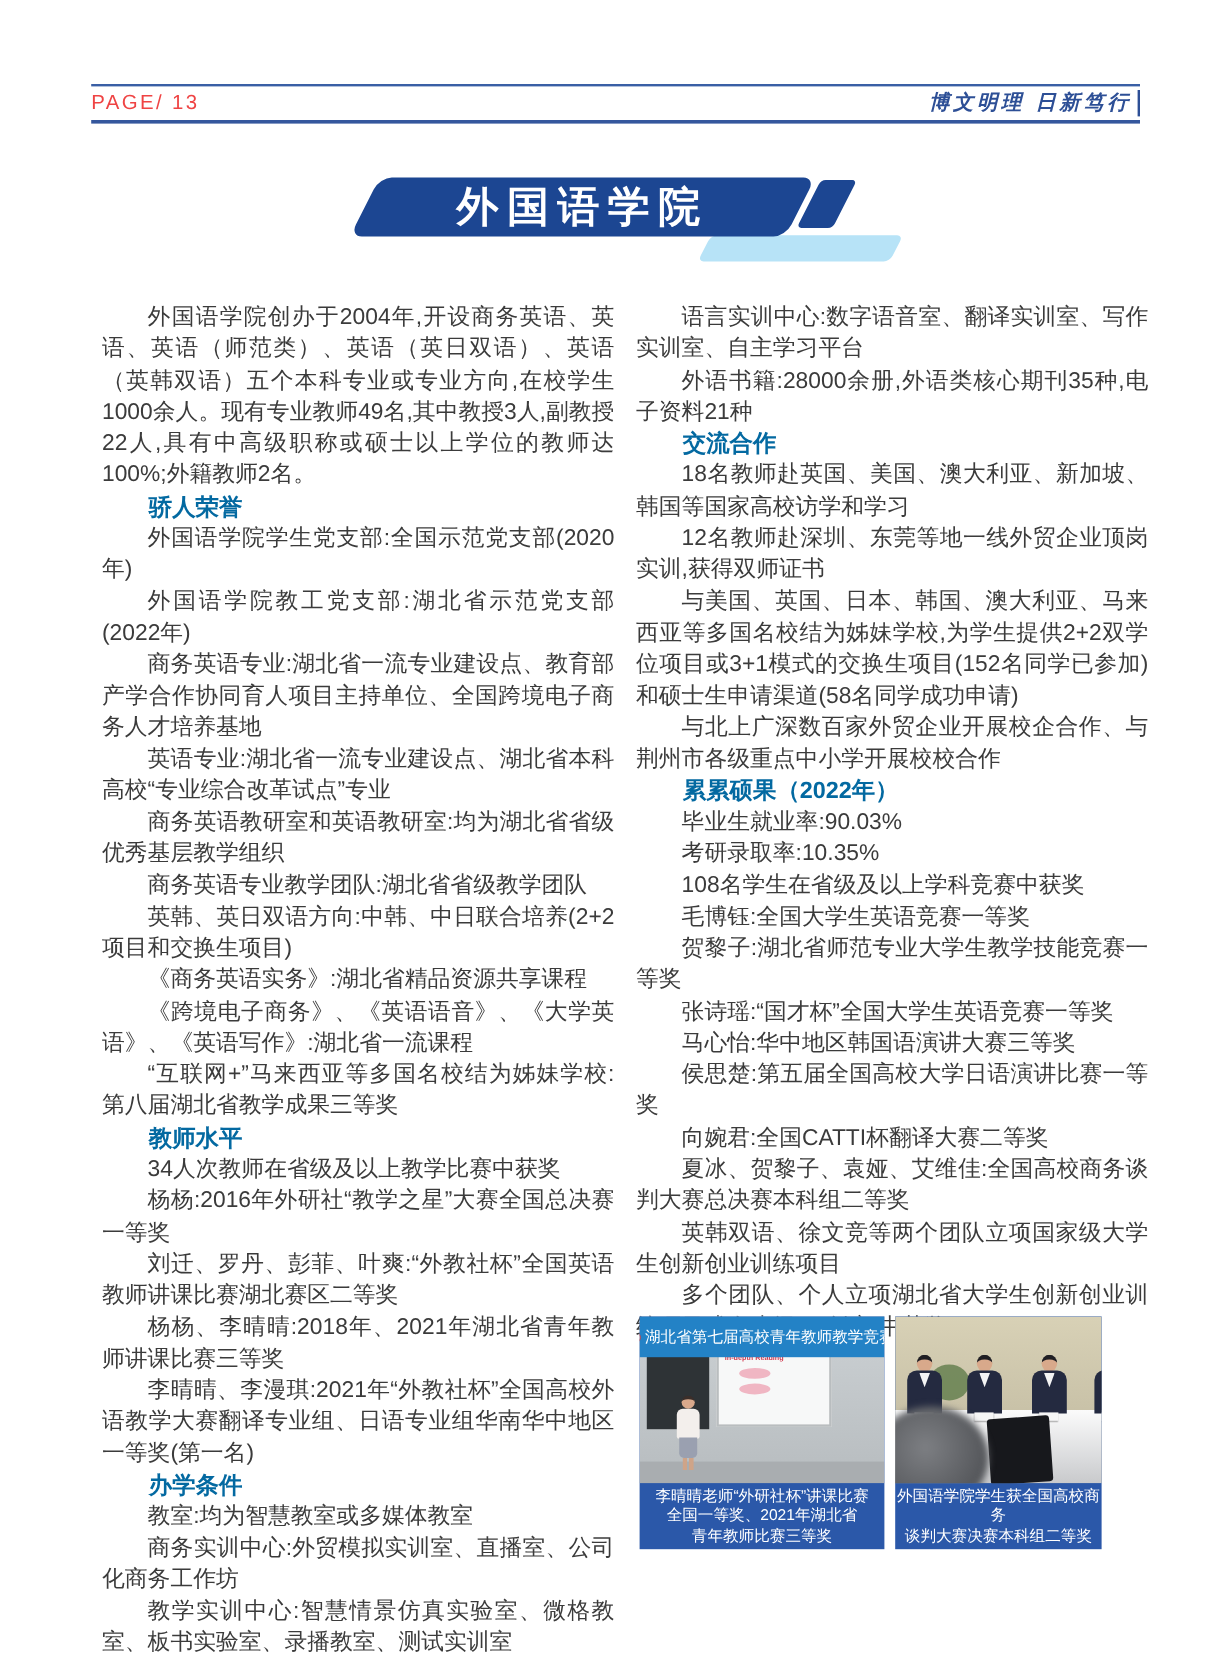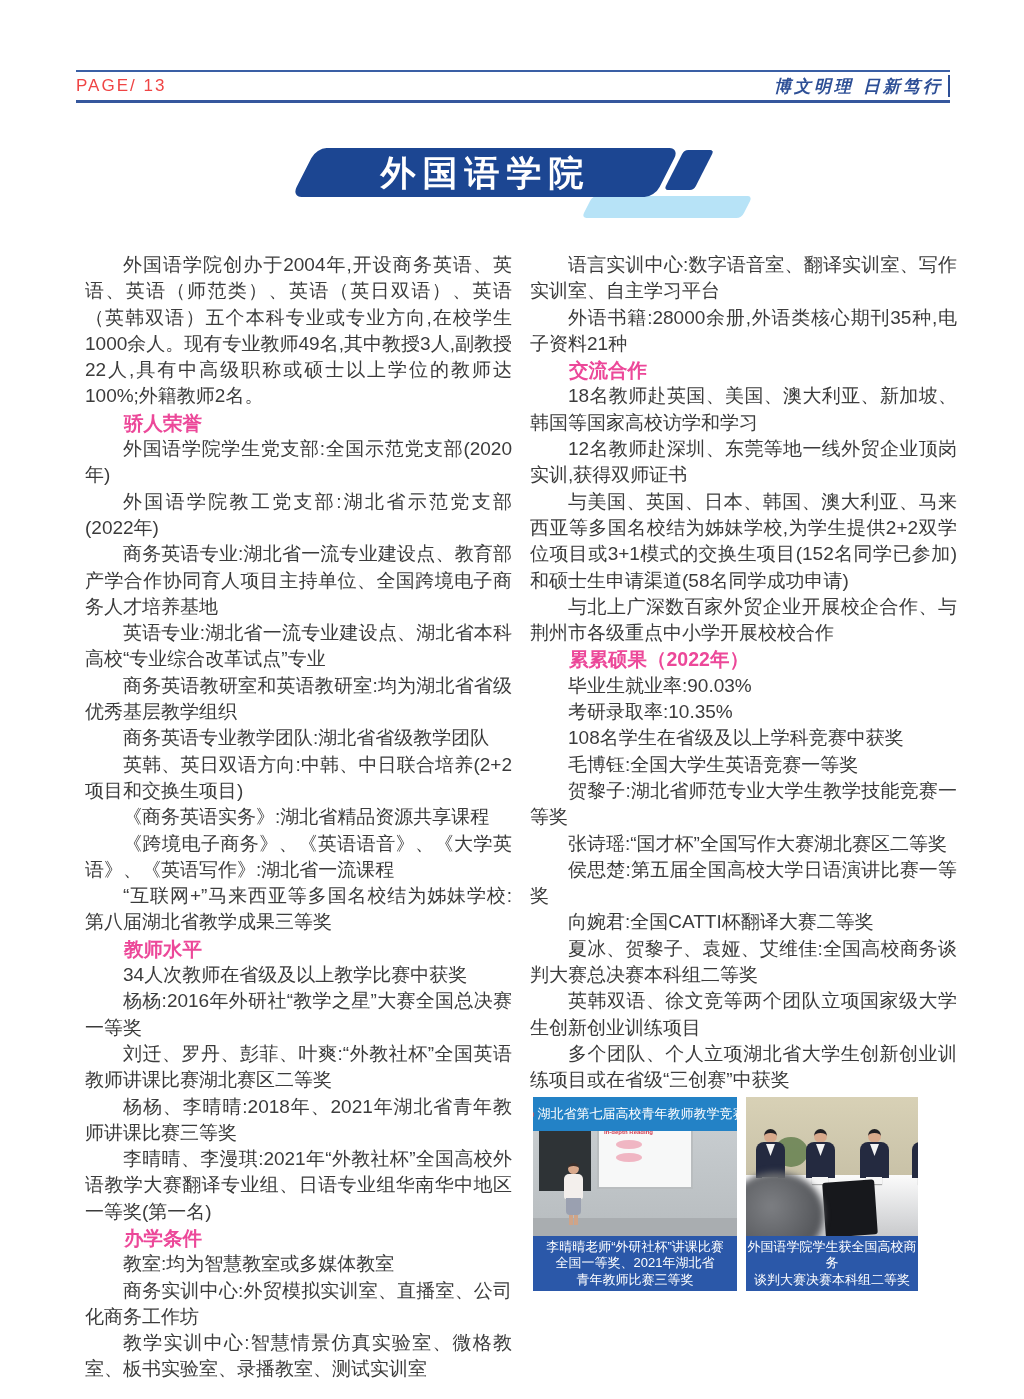--- a/index.html
+++ b/index.html
@@ -40,21 +40,21 @@
   }
   
   .cols{
     position:absolute;left:85px;top:252px;width:872px;
     display:flex;gap:18px;
   }
   .col{width:427px;font-size:19px;line-height:26.3px;color:#3b3b3b;
     text-align:justify;}
   .para{margin:0;text-indent:2em;}
   .sec-heading{
-    margin:0;font-size:19.5px;line-height:26.3px;color:#ec4899;
+    margin:0;font-size:19.5px;line-height:26.3px;color:#0369a1;
     font-weight:bold;text-indent:2em;
   }
   
   .photocard{position:absolute;width:204px;height:194px;background:#2b58a9;}
   .photo1{left:533px;top:1097px;}
   .photo2{left:746px;top:1097px;width:172px;}
   .photoimg{position:relative;width:100%;height:139px;overflow:hidden;}
   .cap{
     height:55px;display:flex;flex-direction:column;justify-content:center;
     align-items:center;color:#ffffff;font-size:13px;line-height:16.5px;
@@ -182,21 +182,22 @@
           </div>
       </section>
       <section>
         <h3 class="sec-heading">累累硕果（2022年）</h3>
         <div>
             <p class="para">毕业生就业率:90.03%</p>
             <p class="para">考研录取率:10.35%</p>
             <p class="para">108名学生在省级及以上学科竞赛中获奖</p>
             <p class="para">毛博钰:全国大学生英语竞赛一等奖</p>
             <p class="para">贺黎子:湖北省师范专业大学生教学技能竞赛一等奖</p>
-            <p class="para">张诗瑶:“国才杯”全国写作大赛湖北赛区二等奖</p>
+            <p class="para">张诗瑶:“国才杯”全国大学生英语竞赛一等奖</p>
+            <p class="para">马心怡:华中地区韩国语演讲大赛三等奖</p>
             <p class="para">侯思楚:第五届全国高校大学日语演讲比赛一等奖</p>
             <p class="para">向婉君:全国CATTI杯翻译大赛二等奖</p>
             <p class="para">夏冰、贺黎子、袁娅、艾维佳:全国高校商务谈判大赛总决赛本科组二等奖</p>
             <p class="para">英韩双语、徐文竞等两个团队立项国家级大学生创新创业训练项目</p>
             <p class="para">多个团队、个人立项湖北省大学生创新创业训练项目或在省级“三创赛”中获奖</p>
           </div>
       </section>
     </div>
   </main>
 

